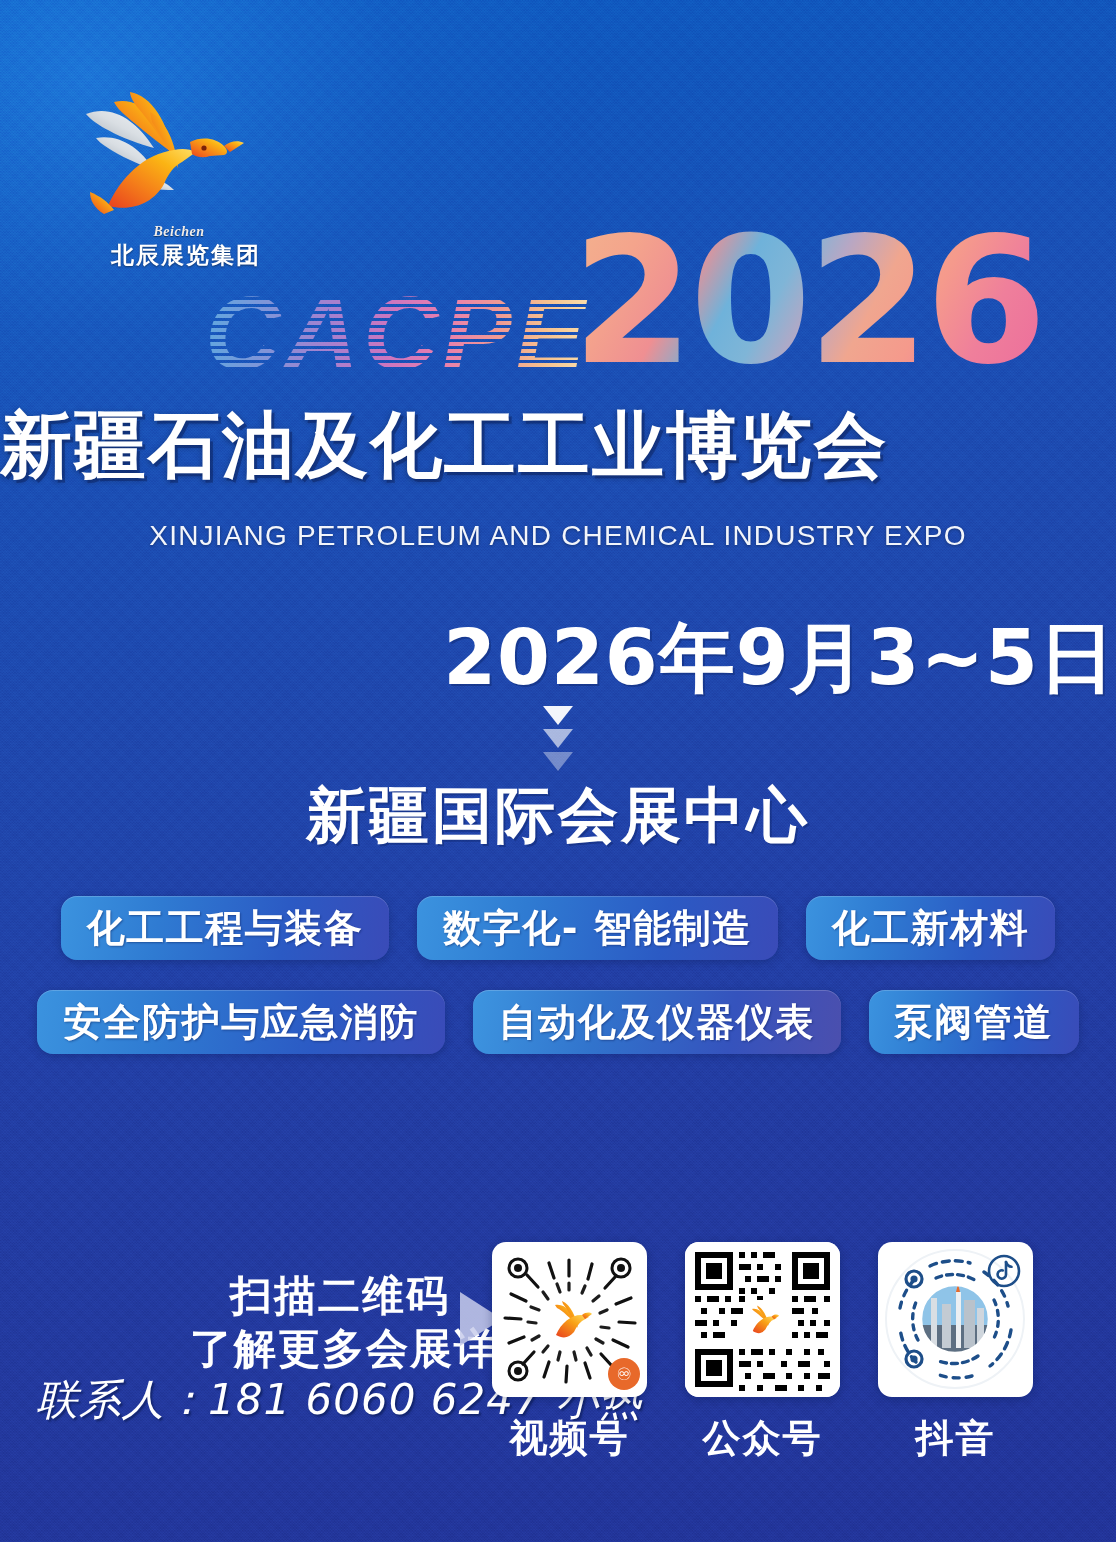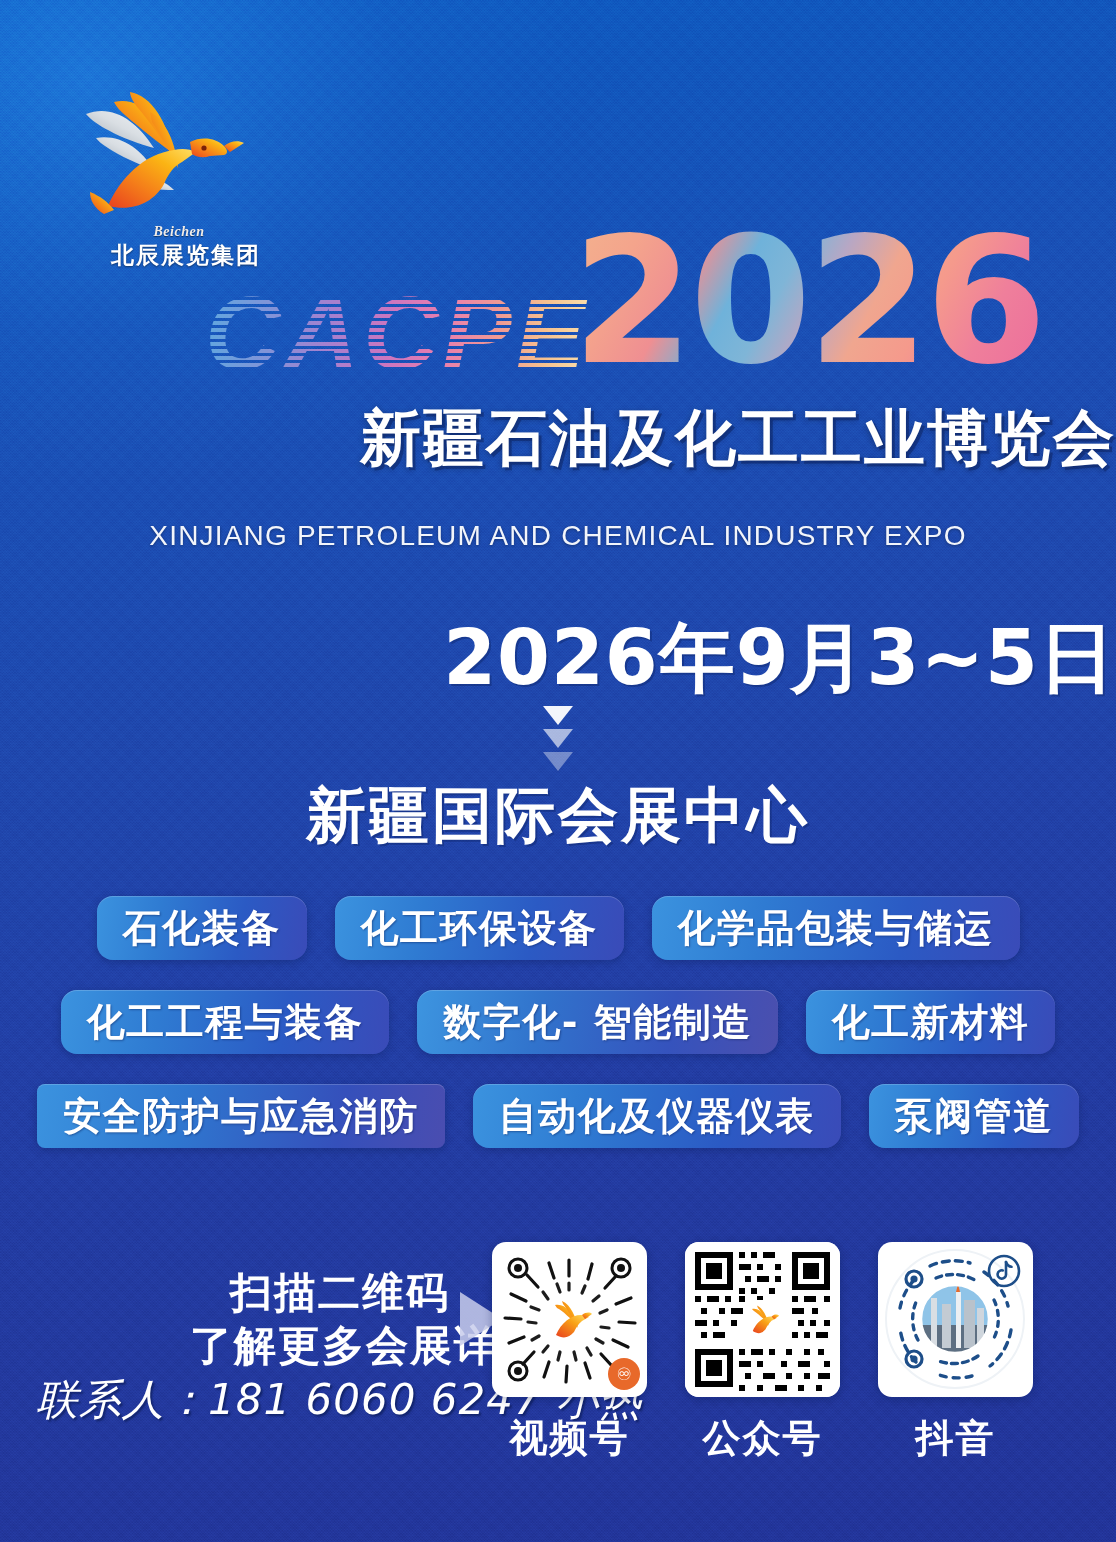--- a/index.html
+++ b/index.html
@@ -70,22 +70,22 @@
     font-family:"DejaVu Sans", sans-serif;
     background-image:linear-gradient(118deg,
         #f3b38e 0%, #f4a48c 14%, #ef8f92 26%,
         #6fb2da 36%, #7fb5d7 44%, #b7a7c4 52%,
         #f0a68f 62%, #f59a8c 72%, #ef7f9b 84%, #ec6b9c 100%);
     -webkit-background-clip:text; background-clip:text; color:transparent;margin-left:24px;
   }
 
   
   .title-cn {
-    position:absolute; left:0; top:398px; width:1116px; text-align:right;
-    font-size:61px; font-weight:900; color:#ffffff; letter-spacing:2px;
+    position:absolute; left:0; top:398px; width:1116px; text-align:left;
+    font-size:72px; font-weight:900; color:#ffffff; letter-spacing:2px;
     font-family:"DejaVu Sans", sans-serif;
     text-shadow:3px 3px 0 rgba(10,30,90,.45), 0 2px 6px rgba(0,0,0,.30);
     white-space:nowrap;
   }
   .title-en {
     position:absolute; left:0; top:520px; width:1116px; text-align:center;
     font-size:28px; font-weight:400; color:#f2f5fb; letter-spacing:1.2px;
     font-family:"Liberation Sans", sans-serif;
     text-shadow:0 1px 3px rgba(0,0,0,.35);
     white-space:nowrap;
@@ -133,21 +133,21 @@
     background:linear-gradient(100deg,#3b93df 0%, #2f76cf 36%, #3550bb 74%, #4a4db0 100%);
     border-radius:8px;
   }
 
   
   .bottom { position:absolute; left:0; top:1230px; width:1116px; height:280px; }
 
   .scanblock { position:absolute; left:190px; top:40px; width:260px; text-align:right; }
   .scan-l1, .scan-l2 {
     color:#ffffff; font-size:42px; font-weight:700; letter-spacing:2px;
-    font-family:Liberation Mono, monospace; line-height:1.25; white-space:nowrap;
+    font-family:Liberation Serif, serif; line-height:1.25; white-space:nowrap;
   }
   .play-arrow {
     position:absolute; left:460px; top:62px;
     width:0; height:0;
     border-top:27px solid transparent; border-bottom:27px solid transparent;
     border-left:42px solid rgba(200,205,235,.85);
   }
   .contact {
     position:absolute; left:36px; top:142px;
     color:#ffffff; font-size:42px; font-weight:400; font-style:italic;
@@ -229,25 +229,20 @@
 
   <div class="date">2026年9月3~5日</div>
   <div class="arrows">
     <i></i>
       <i></i>
       <i></i>
   </div>
   <div class="venue">新疆国际会展中心</div>
 
   <div class="tagrows">
-    <div class="tagrow">
-      <span class="tag">石化装备</span>
-      <span class="tag">化工环保设备</span>
-      <span class="tag">化学品包装与储运</span>
-    </div>
     <div class="tagrow">
       <span class="tag">化工工程与装备</span>
       <span class="tag">数字化- 智能制造</span>
       <span class="tag">化工新材料</span>
     </div>
     <div class="tagrow">
       <span class="tag">安全防护与应急消防</span>
       <span class="tag">自动化及仪器仪表</span>
       <span class="tag">泵阀管道</span>
     </div>

